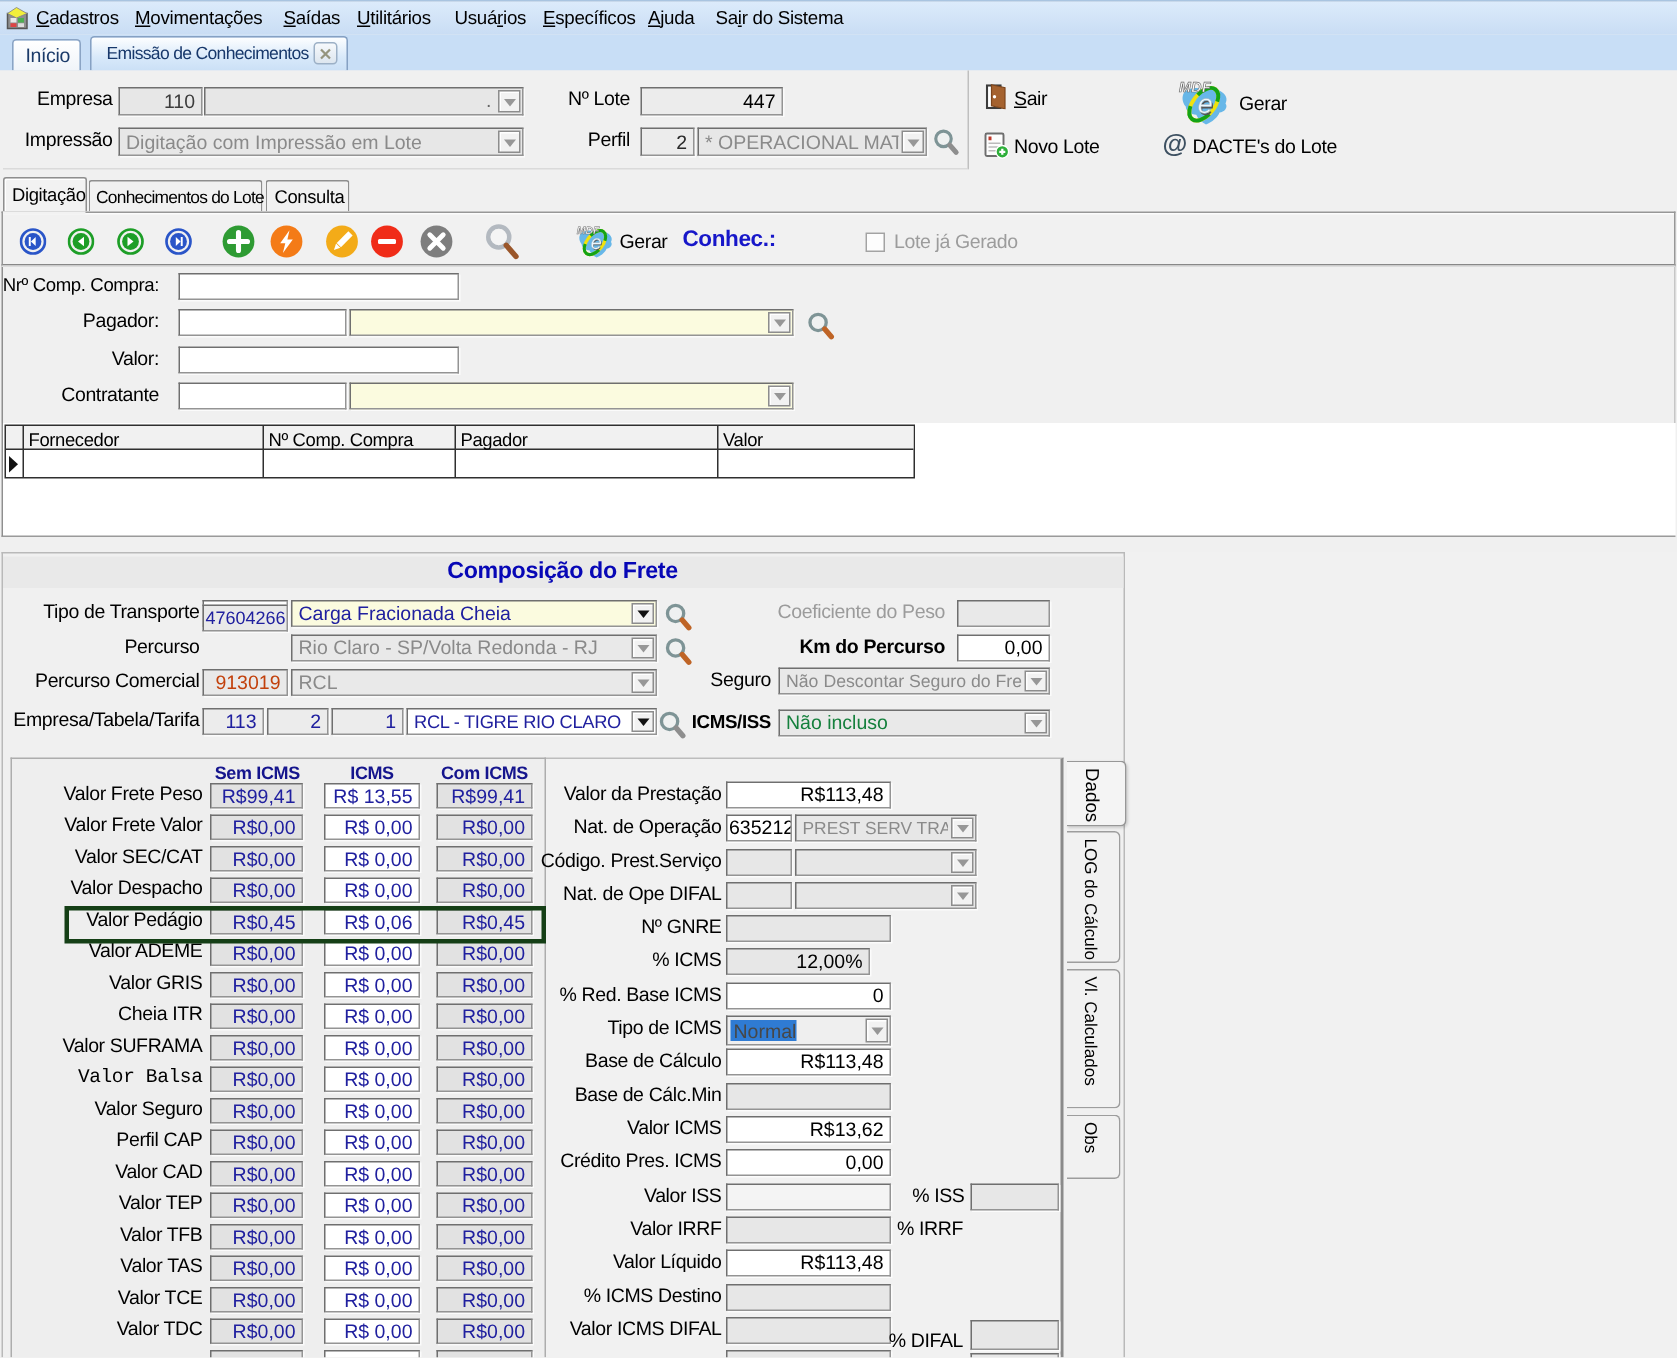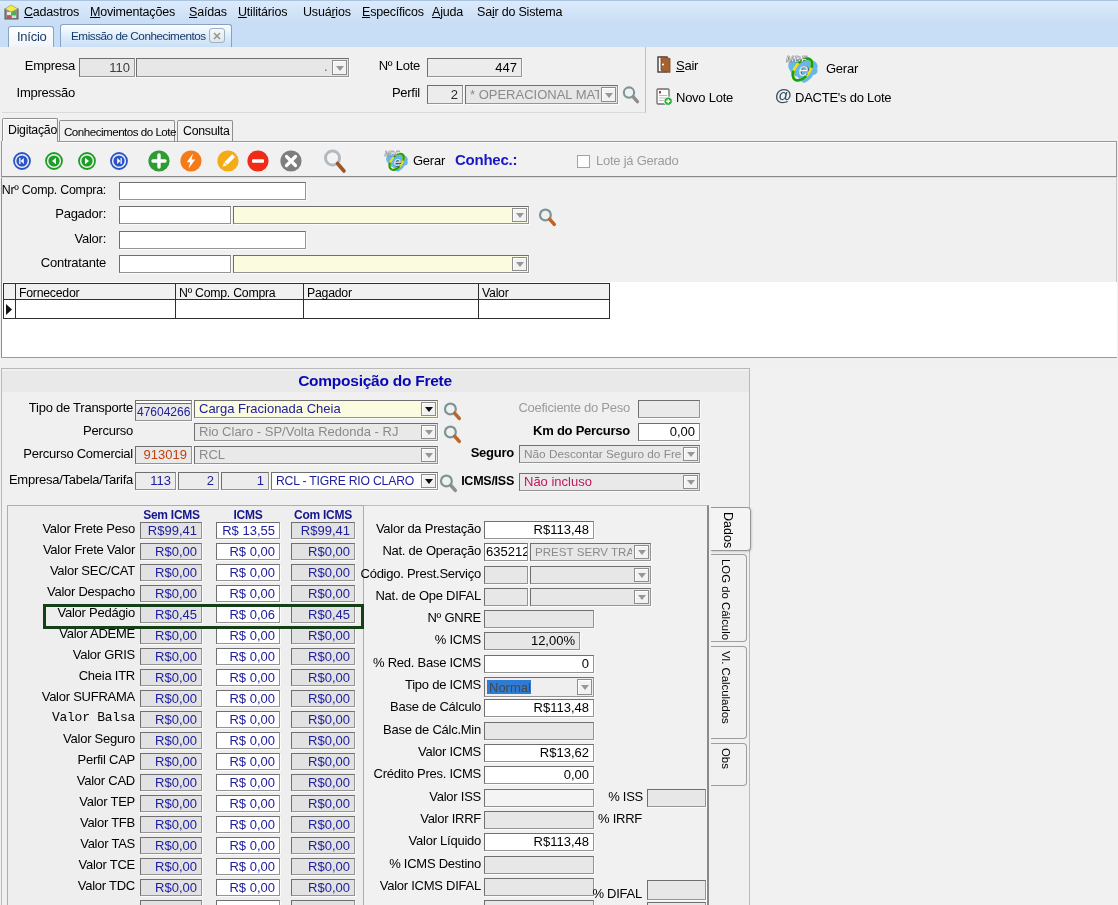--- a/index.html
+++ b/index.html
@@ -50,20 +50,26 @@
 <div class="inp cmb" style="left:136px;top:58px;width:213px;height:19px;background:#e7e7e7;line-height:17px;color:#555;">
       <span class="ct"></span>
       <span class="cbtnd">
         <i></i>
       </span>
     </div>
 <div class="lb" style="left:324px;top:59px;color:#666">.</div>
 <div class="lb" style="right:698px;top:58px;">Nº Lote</div>
 <div class="inp" style="left:427px;top:58px;width:95px;height:19px;background:#ececec;text-align:right;line-height:17px;">447</div>
 <div class="lb" style="right:1043px;top:85px;">Impressão</div>
+<div class="inp cmb" style="left:79px;top:85px;width:270px;height:19px;background:#e7e7e7;line-height:17px;color:#8a8a8a;">
+      <span class="ct">Digitação com Impressão em Lote</span>
+      <span class="cbtnd">
+        <i></i>
+      </span>
+    </div>
 <div class="lb" style="right:698px;top:85px;">Perfil</div>
 <div class="inp" style="left:427px;top:85px;width:36px;height:19px;background:#ececec;color:#2b2b2b;text-align:right;line-height:17px;">2</div>
 <div class="inp cmb" style="left:465px;top:85px;width:153px;height:19px;background:#e7e7e7;line-height:17px;color:#8a8a8a;">
       <span class="ct">* OPERACIONAL MATRIZ</span>
       <span class="cbtnd">
         <i></i>
       </span>
     </div>
 <svg class="abs" style="left:621px;top:85px" width="20" height="20" viewBox="0 0 19 19">
       <circle cx="7.6" cy="7.2" r="4.9" fill="#eef1f1" fill-opacity="0.45" stroke="#7e9496" stroke-width="2"></circle>
@@ -252,29 +258,29 @@
       </span>
     </div>
 <svg class="abs" style="left:438px;top:473px" width="21" height="21" viewBox="0 0 19 19">
       <circle cx="7.6" cy="7.2" r="4.9" fill="#eef1f1" fill-opacity="0.45" stroke="#7e9496" stroke-width="2"></circle>
       <line x1="11.6" y1="11.2" x2="15.6" y2="15.8" stroke="#8e8e8e" stroke-width="3.2" stroke-linecap="round"></line>
     </svg>
 <div class="lb" style="right:488px;top:400px;color:#9b9b9b;">Coeficiente do Peso</div>
 <div class="inp" style="left:638px;top:400px;width:62px;height:18px;background:#e9e9e9;text-align:right;line-height:16px;"></div>
 <div class="lb" style="right:488px;top:423px;font-weight:bold;">Km do Percurso</div>
 <div class="inp" style="left:638px;top:423px;width:62px;height:18px;text-align:right;line-height:16px;">0,00</div>
-<div class="lb" style="right:604px;top:445px;font-weight:bold;">Seguro</div>
+<div class="lb" style="right:604px;top:445px;font-weight:normal;">Seguro</div>
 <div class="inp cmb" style="left:519px;top:445px;width:181px;height:18px;background:#e9e9e9;line-height:16px;color:#8a8a8a;">
       <span class="ct"><span style="font-size:11.8px">Não Descontar Seguro do Frete P</span></span>
       <span class="cbtnd">
         <i></i>
       </span>
     </div>
 <div class="lb" style="right:604px;top:473px;font-size:12.5px;font-weight:bold;">ICMS/ISS</div>
-<div class="inp cmb" style="left:519px;top:473px;width:181px;height:18px;background:#e9e9e9;line-height:16px;color:#be185d;">
+<div class="inp cmb" style="left:519px;top:473px;width:181px;height:18px;background:#e9e9e9;line-height:16px;color:#15803d;">
       <span class="ct">Não incluso</span>
       <span class="cbtnd">
         <i></i>
       </span>
     </div>
 <div class="abs" style="left:7px;top:505px;width:357px;height:400px;background:#eeeeee;border:1px solid #adadad;border-bottom:none"></div>
 <div class="abs" style="left:364px;top:505px;width:345px;height:400px;background:#f1f1f1;border-top:1px solid #bdbdbd;border-right:2px solid #8a8a8a"></div>
 <div class="lb" style="left:140px;top:507px;width:63px;text-align:center;font-weight:bold;font-size:12px;color:#15158d">Sem ICMS</div>
 <div class="lb" style="left:216px;top:507px;width:64px;text-align:center;font-weight:bold;font-size:12px;color:#15158d">ICMS</div>
 <div class="lb" style="left:291px;top:507px;width:64px;text-align:center;font-weight:bold;font-size:12px;color:#15158d">Com ICMS</div>

